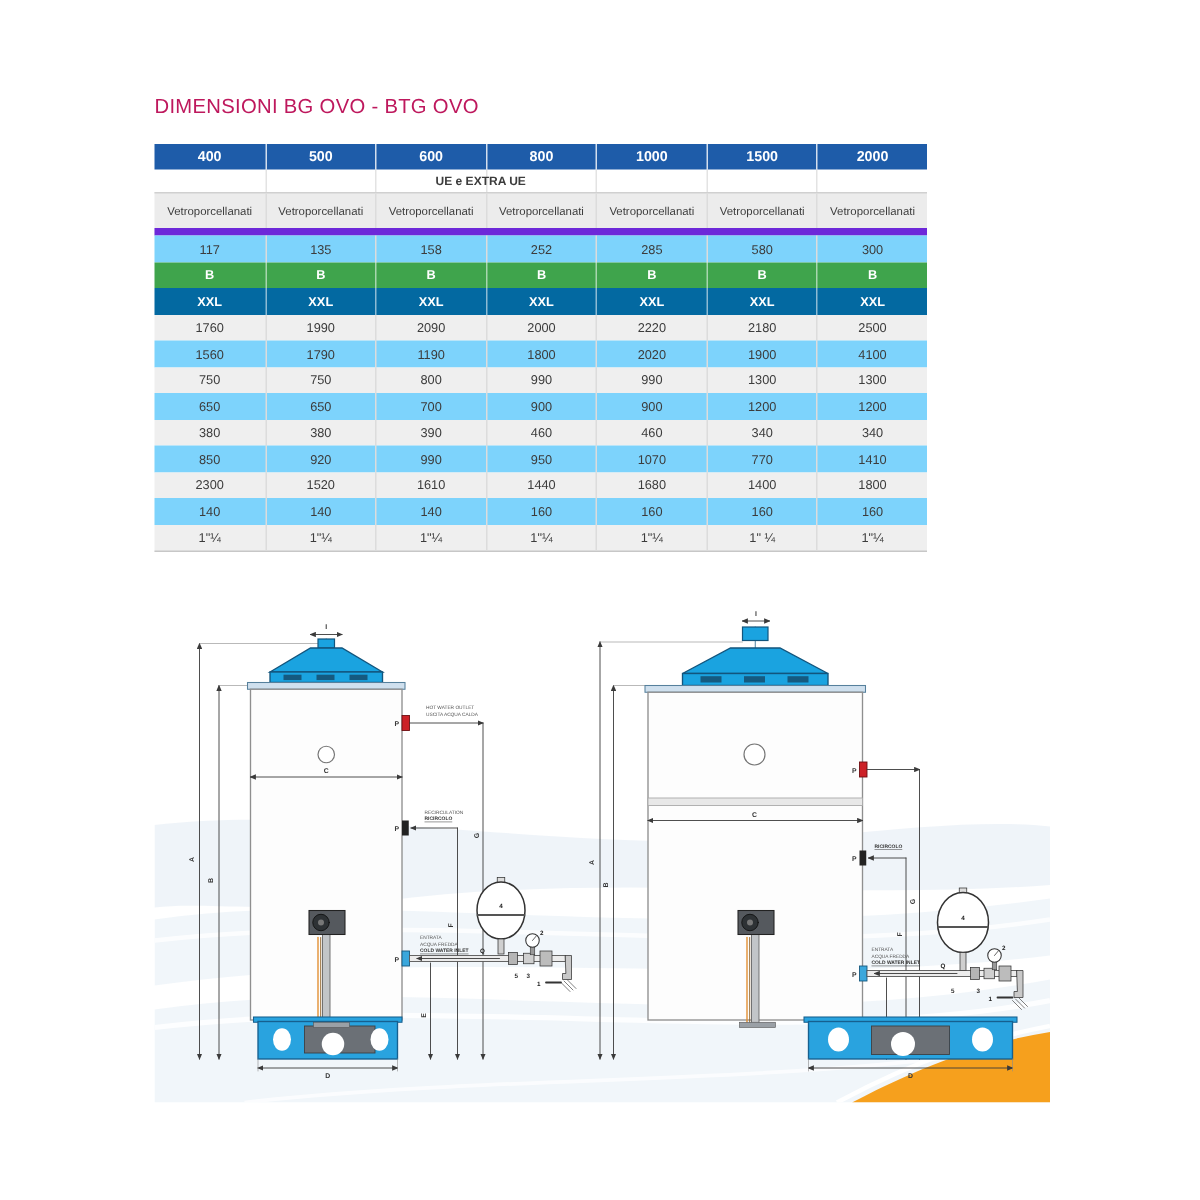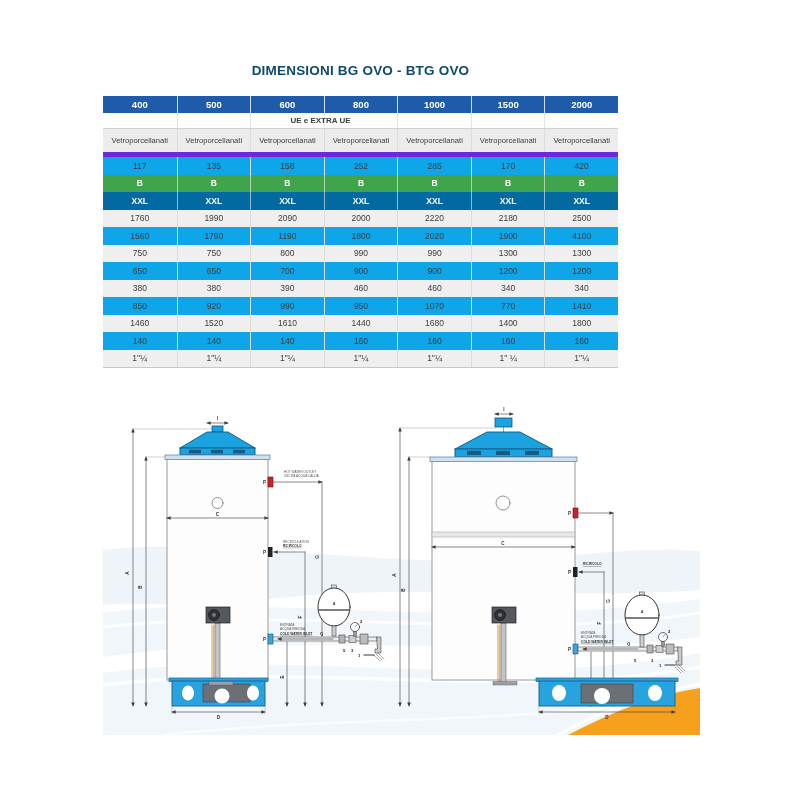--- a/index.html
+++ b/index.html
@@ -3,21 +3,21 @@
 <meta charset="utf-8">
 <style>
   html,body{margin:0;padding:0;}
   body{
     width:800px;height:800px;background:#ffffff;position:relative;
     font-family:"Liberation Sans", sans-serif;
     -webkit-font-smoothing:antialiased;
   }
   .page-title{
     position:absolute;left:103px;top:63px;width:515px;
-    text-align:center;font-size:13.5px;font-weight:bold;color:#0c4a6e;
+    text-align:left;font-size:13.5px;font-weight:normal;color:#be185d;
     letter-spacing:.2px;
   }
   .dim-table{position:absolute;left:103px;top:96px;width:515px;}
   .t-row{display:grid;grid-template-columns:repeat(7,1fr);}
   .t-cell{
     display:flex;align-items:center;justify-content:center;
     font-size:8.5px;color:#3c3c3c;border-left:1px solid #dcdcdc;
     overflow:hidden;white-space:nowrap;
   }
   .t-cell:first-child{border-left:none;}
@@ -28,21 +28,21 @@
   .region-grid{position:absolute;inset:0;display:grid;grid-template-columns:repeat(7,1fr);}
   .region-grid div{border-left:1px solid #e3e3e3;}
   .region-grid div:first-child{border-left:none;}
   .region-label{
     position:absolute;inset:0;display:flex;align-items:center;justify-content:center;
     font-size:8px;color:#3c3c3c;transform:translateX(-40px);font-weight:bold;
   }
   .mat-row{height:23px;background:#ececec;border-top:1px solid #d0d0d0;border-bottom:5px solid #6d28d9;}
   .mat-row .t-cell{font-size:7.6px;}
   .d-row{height:17.5px;}
-  .v-light{background:#0ea5e9;}
+  .v-light{background:#7dd3fc;}
   .v-gray{background:#efefef;}
   .v-gdark{background:#3fa44c;}
   .v-glight{background:#0369a1;}
   .v-gdark .t-cell,.v-glight .t-cell{color:#fff;font-weight:bold;border-left:1px solid rgba(255,255,255,.55);}
   .v-gdark .t-cell:first-child,.v-glight .t-cell:first-child{border-left:none;}
   .d-row:last-child{border-bottom:1px solid #c7c7c7;}
   .diagram-wrap{position:absolute;left:103px;top:385px;width:597px;height:350px;}
   svg text{font-family:"Liberation Sans", sans-serif;}
   .dimtxt{font-size:4.6px;fill:#333;font-weight:bold;}
   .tinytxt{font-size:3.2px;fill:#555;}
@@ -85,22 +85,22 @@
     <div class="t-cell">Vetroporcellanati</div>
     <div class="t-cell">Vetroporcellanati</div>
   </div>
 
   <div class="t-row d-row v-light">
     <div class="t-cell">117</div>
     <div class="t-cell">135</div>
     <div class="t-cell">158</div>
     <div class="t-cell">252</div>
     <div class="t-cell">285</div>
-    <div class="t-cell">170</div>
-    <div class="t-cell">420</div>
+    <div class="t-cell">580</div>
+    <div class="t-cell">300</div>
   </div>
   <div class="t-row d-row v-gdark">
     <div class="t-cell">B</div>
     <div class="t-cell">B</div>
     <div class="t-cell">B</div>
     <div class="t-cell">B</div>
     <div class="t-cell">B</div>
     <div class="t-cell">B</div>
     <div class="t-cell">B</div>
   </div>
@@ -161,21 +161,21 @@
   <div class="t-row d-row v-light">
     <div class="t-cell">850</div>
     <div class="t-cell">920</div>
     <div class="t-cell">990</div>
     <div class="t-cell">950</div>
     <div class="t-cell">1070</div>
     <div class="t-cell">770</div>
     <div class="t-cell">1410</div>
   </div>
   <div class="t-row d-row v-gray">
-    <div class="t-cell">1460</div>
+    <div class="t-cell">2300</div>
     <div class="t-cell">1520</div>
     <div class="t-cell">1610</div>
     <div class="t-cell">1440</div>
     <div class="t-cell">1680</div>
     <div class="t-cell">1400</div>
     <div class="t-cell">1800</div>
   </div>
   <div class="t-row d-row v-light">
     <div class="t-cell">140</div>
     <div class="t-cell">140</div>

